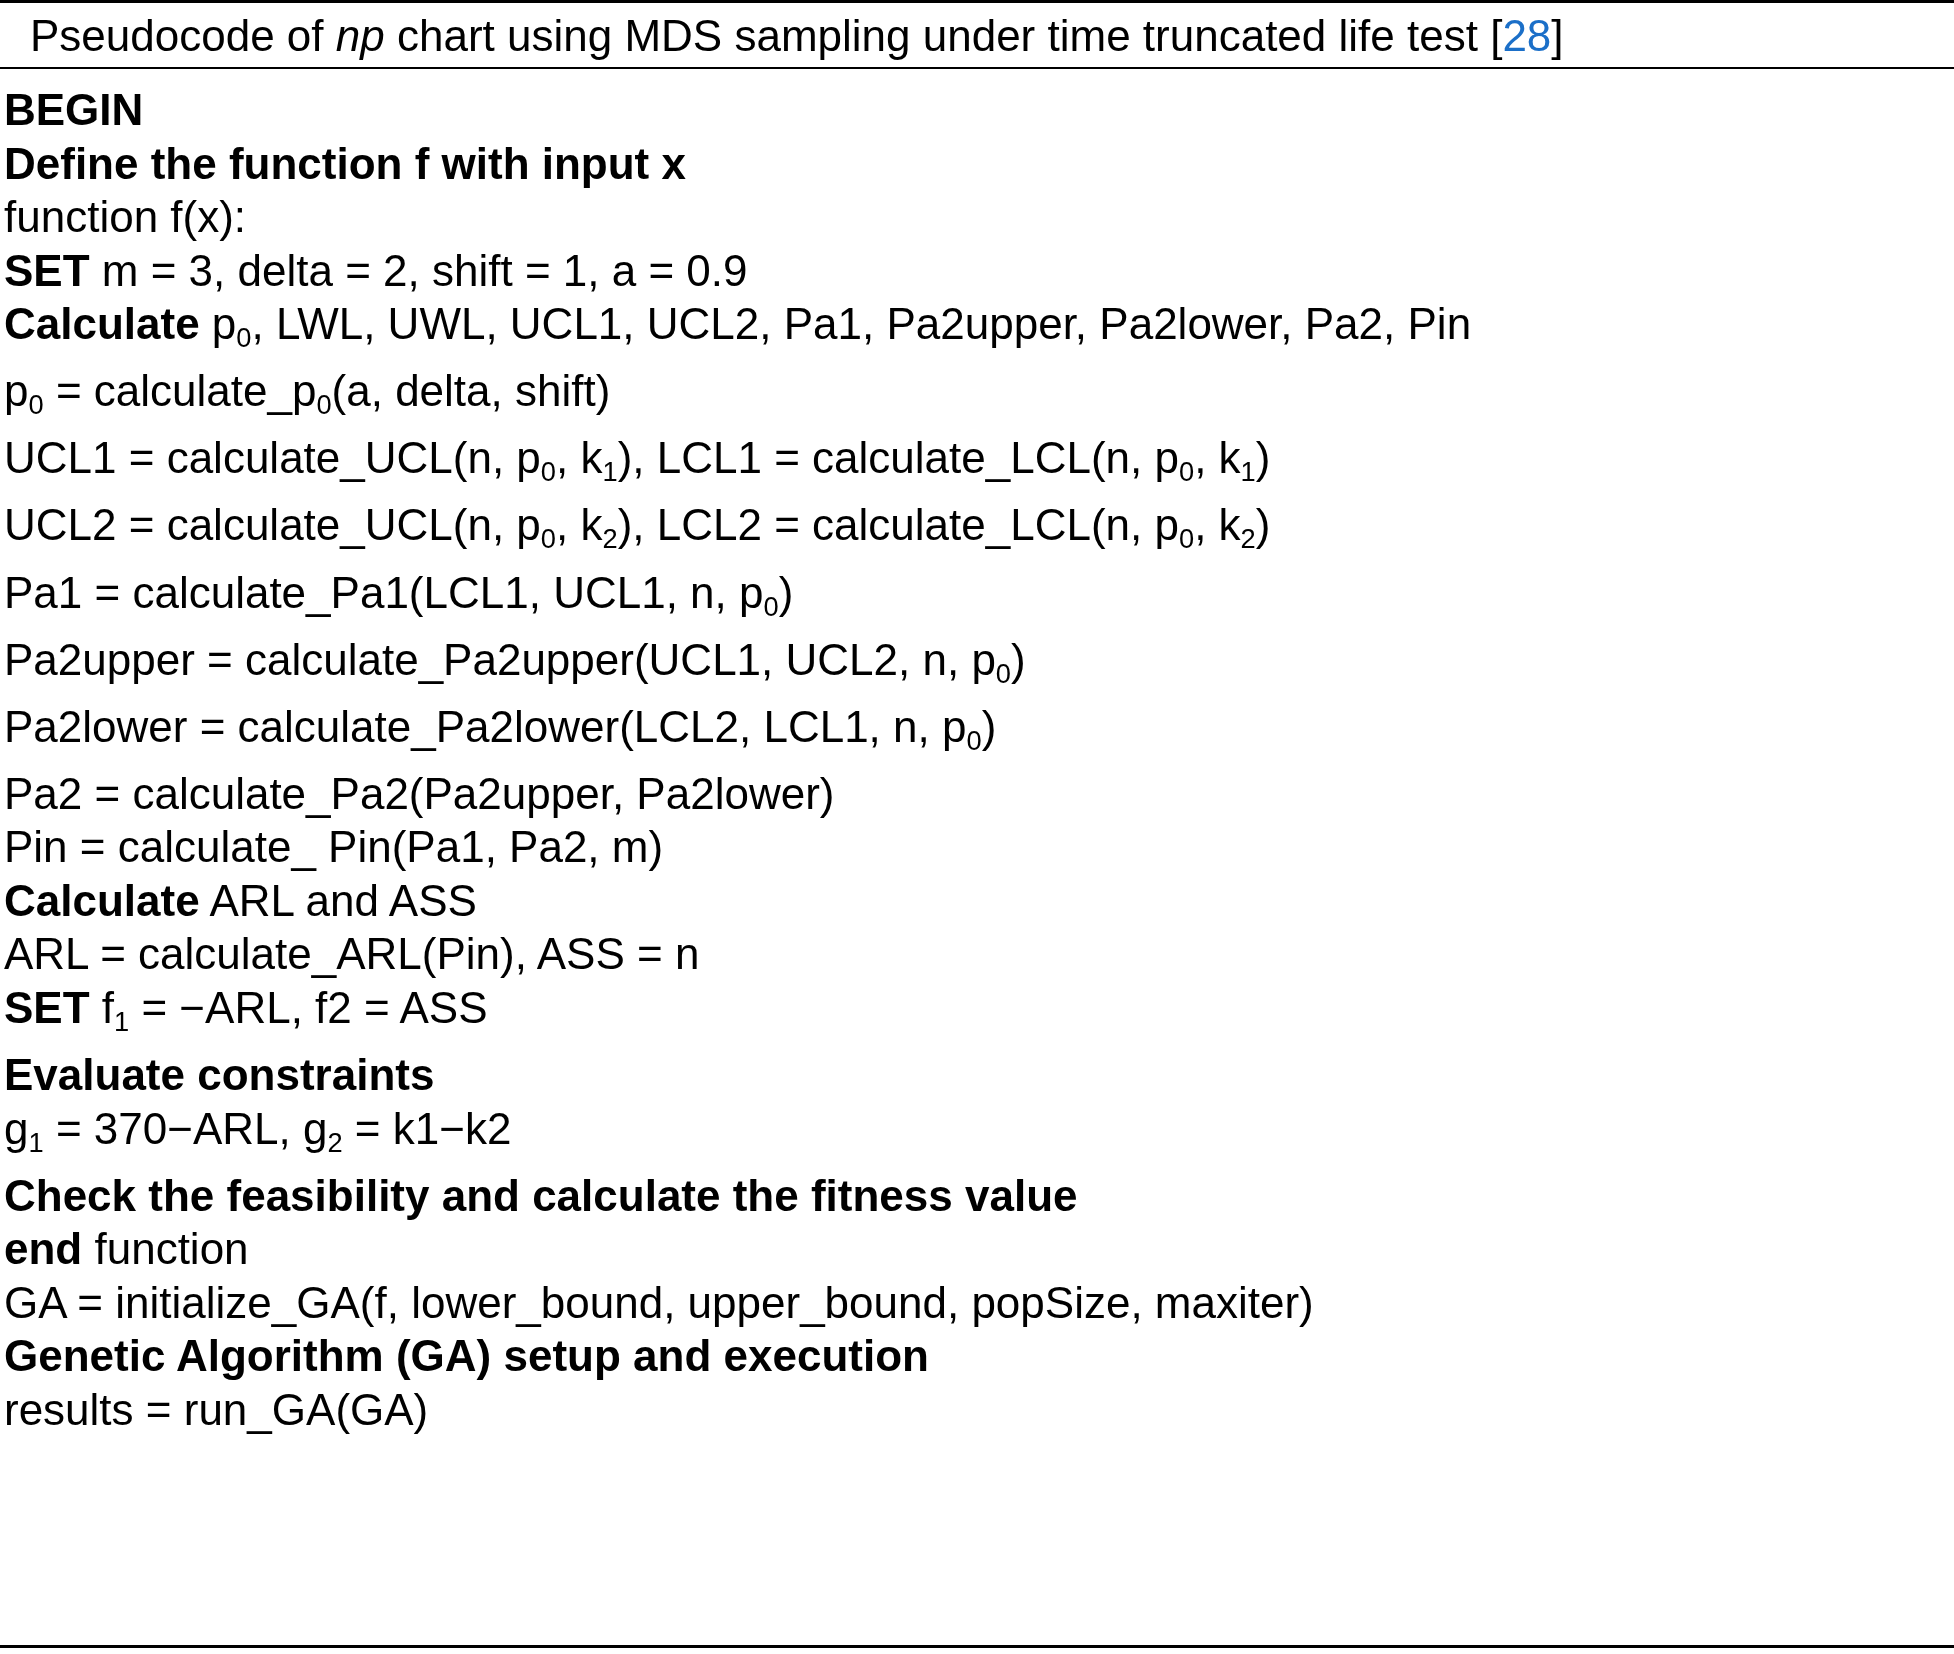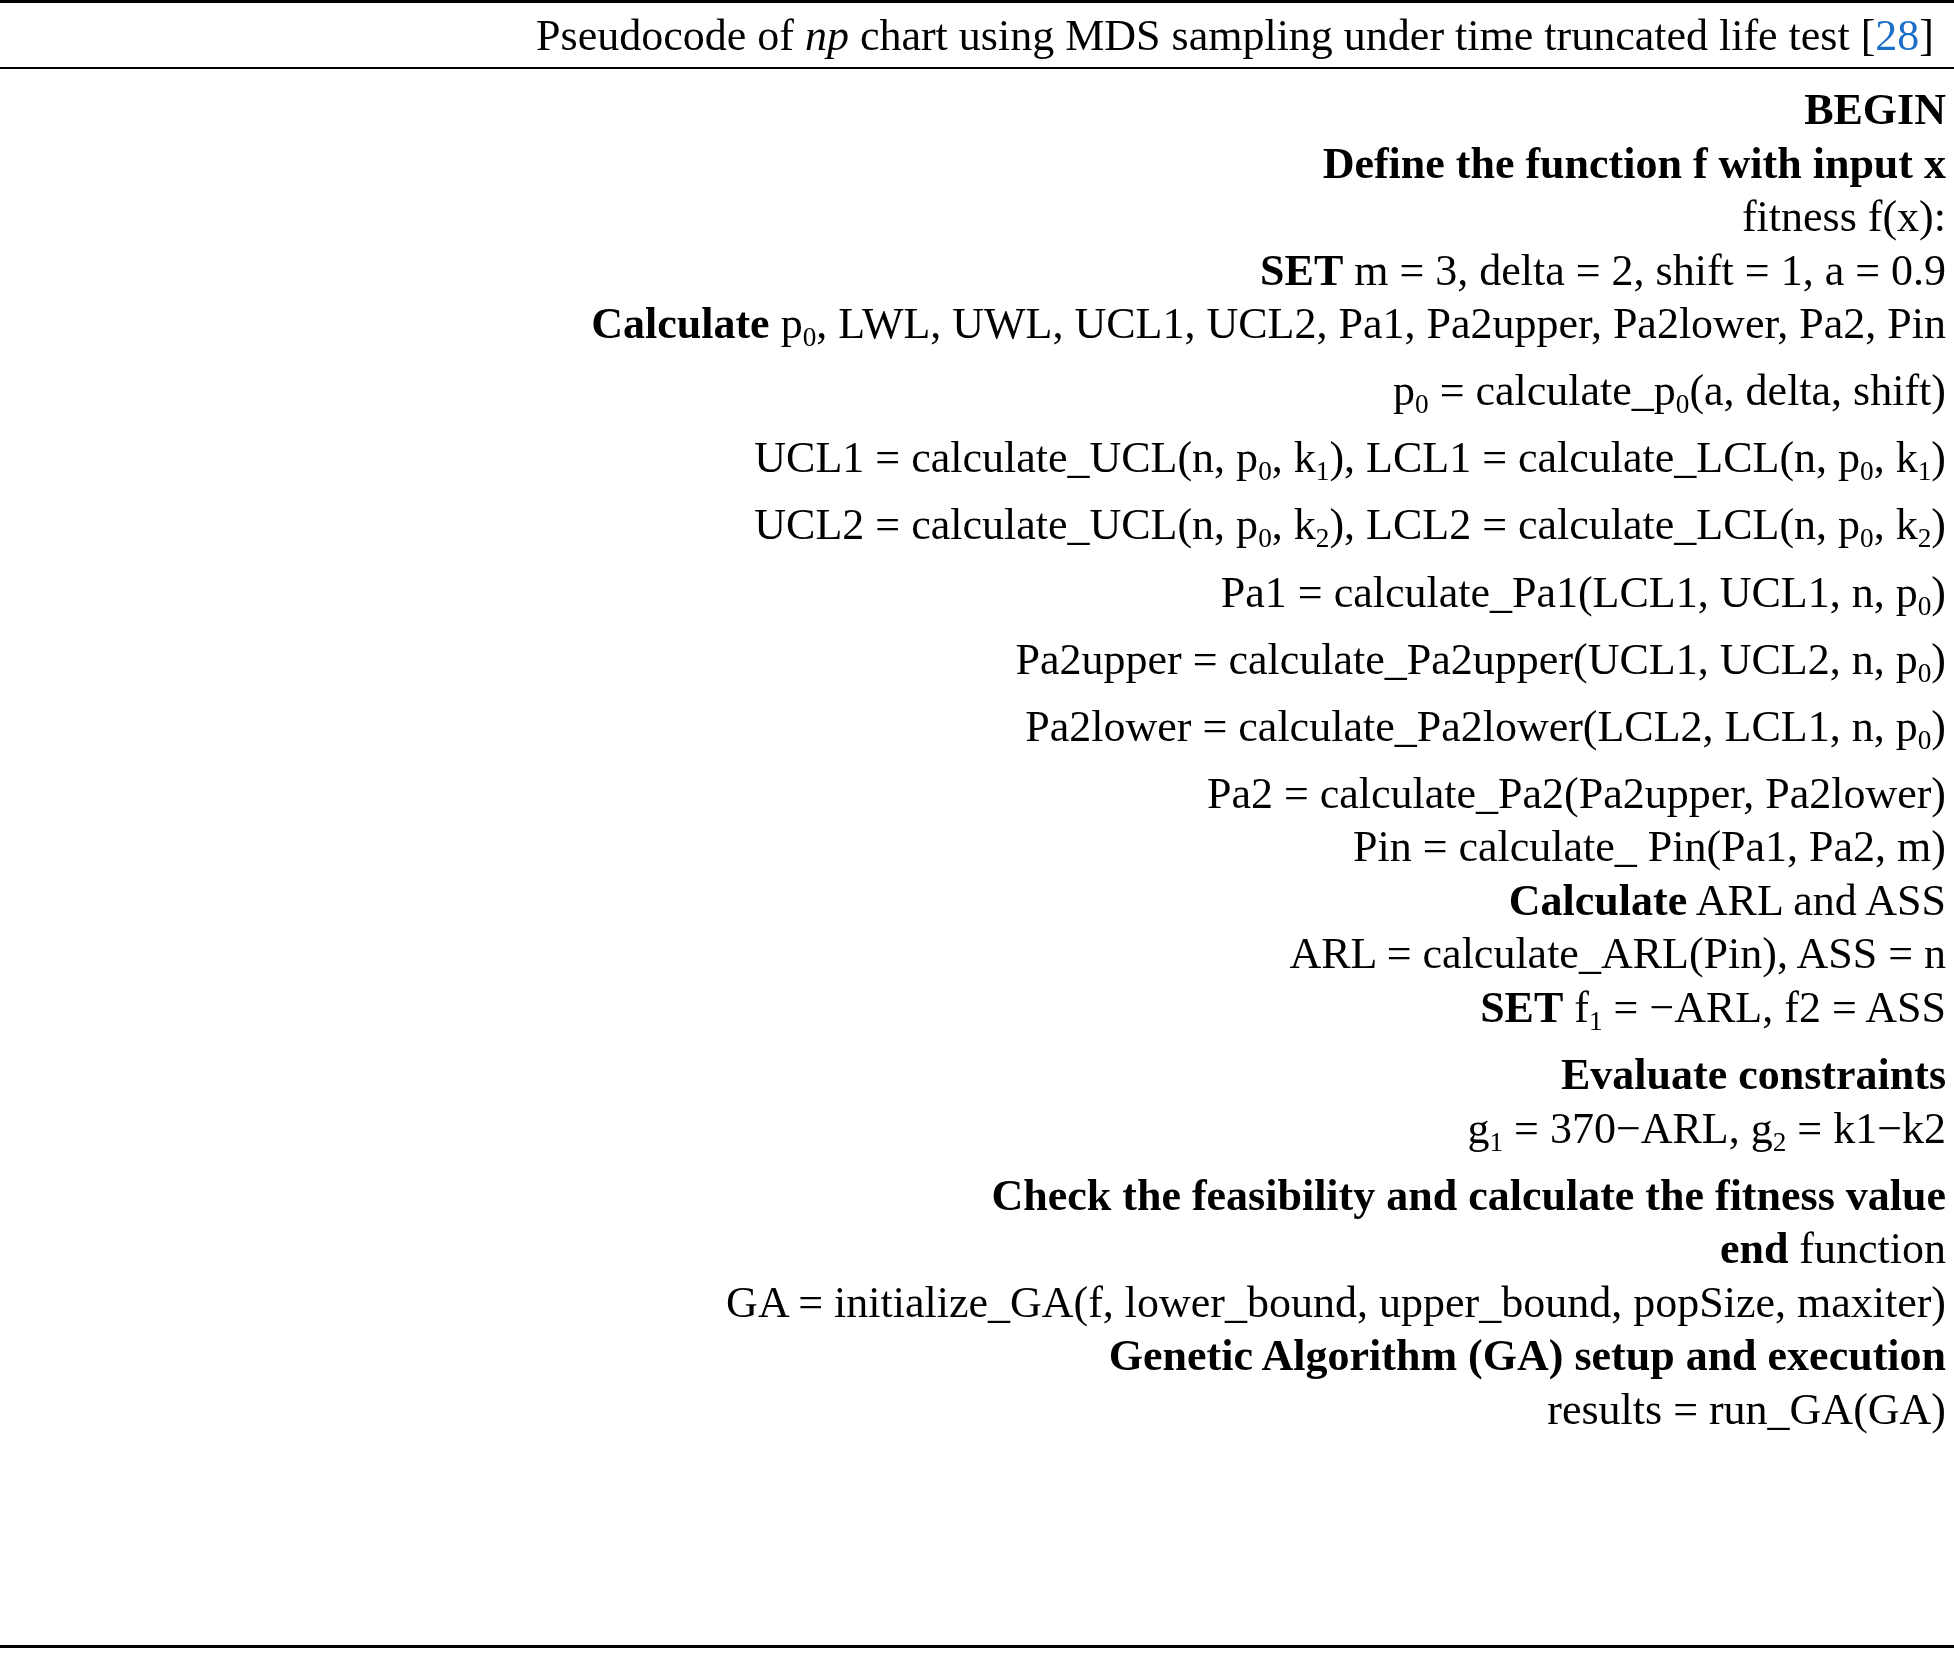--- a/index.html
+++ b/index.html
@@ -2,24 +2,23 @@
 <html><head>
 <meta charset="utf-8">
 <style>
   html, body { margin: 0; padding: 0; background: #ffffff; }
   .page {
     position: relative;
     width: 1954px;
     height: 1654px;
     background: #ffffff;
     color: #000000;
-    font-family: Liberation Serif, serif;
+    font-family: Liberation Sans, sans-serif;
     overflow: hidden;
     box-sizing: border-box;
-    text-align: right;
   }
   .rule { background: #000000; width: 100%; }
   .rule-top { height: 3px; }
   .rule-mid { height: 2px; }
   .rule-bottom { position: absolute; left: 0; right: 0; bottom: 6px; height: 3px; }
   .title-row {
     padding: 8px 20px 6px 30px;
     font-size: 44px;
     line-height: 50px;
     white-space: nowrap;
@@ -43,21 +42,21 @@
 </head>
 <body>
 
 <div class="page">
   <div class="rule rule-top"></div>
   <div class="title-row" id="title-row"><span class="seg r">Pseudocode of </span><span class="seg i">np</span><span class="seg r"> chart using MDS sampling under time truncated life test </span><span class="seg r">[</span><span class="seg link" style="color: rgb(27, 111, 200);">28</span><span class="seg r">]</span></div>
   <div class="rule rule-mid"></div>
   <div class="body-block" id="body-lines">
       <div class="line"><span class="seg b">BEGIN</span></div>
       <div class="line"><span class="seg b">Define the function f with input x</span></div>
-      <div class="line"><span class="seg r">fitness f(x):</span></div>
+      <div class="line"><span class="seg r">function f(x):</span></div>
       <div class="line"><span class="seg b">SET</span><span class="seg r"> m = 3, delta = 2, shift = 1, a = 0.9</span></div>
       <div class="line"><span class="seg b">Calculate</span><span class="seg r"> p</span><span class="seg sub">0</span><span class="seg r">, LWL, UWL, UCL1, UCL2, Pa1, Pa2upper, Pa2lower, Pa2, Pin</span></div>
       <div class="line"><span class="seg r">p</span><span class="seg sub">0</span><span class="seg r"> = calculate_p</span><span class="seg sub">0</span><span class="seg r">(a, delta, shift)</span></div>
       <div class="line"><span class="seg r">UCL1 = calculate_UCL(n, p</span><span class="seg sub">0</span><span class="seg r">, k</span><span class="seg sub">1</span><span class="seg r">), LCL1 = calculate_LCL(n, p</span><span class="seg sub">0</span><span class="seg r">, k</span><span class="seg sub">1</span><span class="seg r">)</span></div>
       <div class="line"><span class="seg r">UCL2 = calculate_UCL(n, p</span><span class="seg sub">0</span><span class="seg r">, k</span><span class="seg sub">2</span><span class="seg r">), LCL2 = calculate_LCL(n, p</span><span class="seg sub">0</span><span class="seg r">, k</span><span class="seg sub">2</span><span class="seg r">)</span></div>
       <div class="line"><span class="seg r">Pa1 = calculate_Pa1(LCL1, UCL1, n, p</span><span class="seg sub">0</span><span class="seg r">)</span></div>
       <div class="line"><span class="seg r">Pa2upper = calculate_Pa2upper(UCL1, UCL2, n, p</span><span class="seg sub">0</span><span class="seg r">)</span></div>
       <div class="line"><span class="seg r">Pa2lower = calculate_Pa2lower(LCL2, LCL1, n, p</span><span class="seg sub">0</span><span class="seg r">)</span></div>
       <div class="line"><span class="seg r">Pa2 = calculate_Pa2(Pa2upper, Pa2lower)</span></div>
       <div class="line"><span class="seg r">Pin = calculate_ Pin(Pa1, Pa2, m)</span></div>

